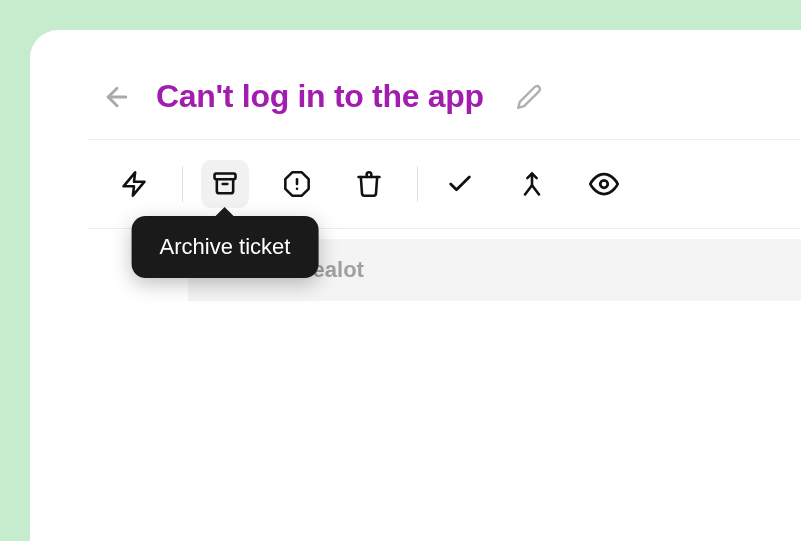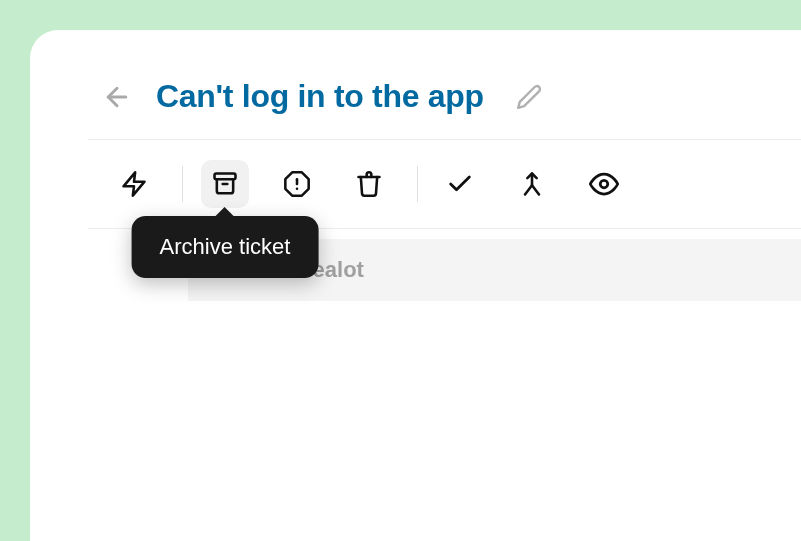--- a/index.html
+++ b/index.html
@@ -27,21 +27,21 @@
     }
     .back-icon-wrap {
       display: flex;
       align-items: center;
       justify-content: center;
       color: #aaaaaa;
     }
     .page-title {
       font-size: 32px;
       font-weight: 600;
-      color: #0369a1;
+      color: #a21caf;
       letter-spacing: -0.3px;
     }
     .edit-icon-wrap {
       display: flex;
       align-items: center;
       justify-content: center;
       color: #b0b0b0;
       margin-left: 8px;
     }
     .divider {

